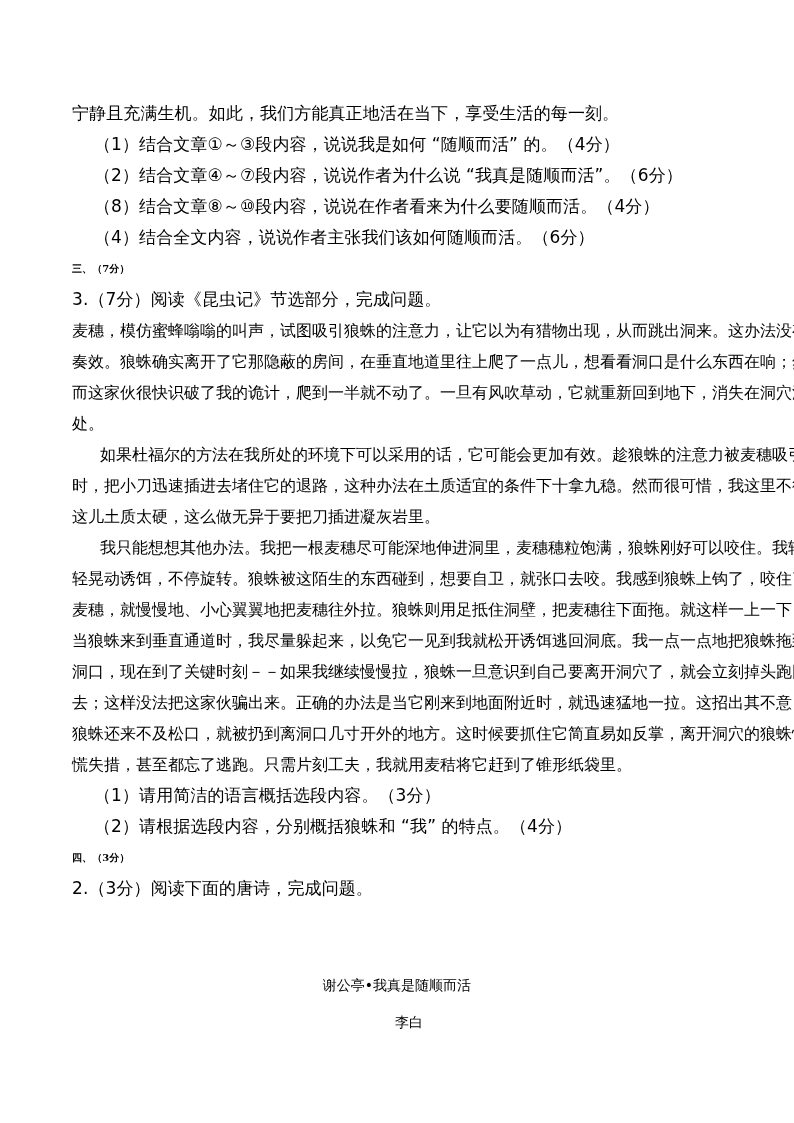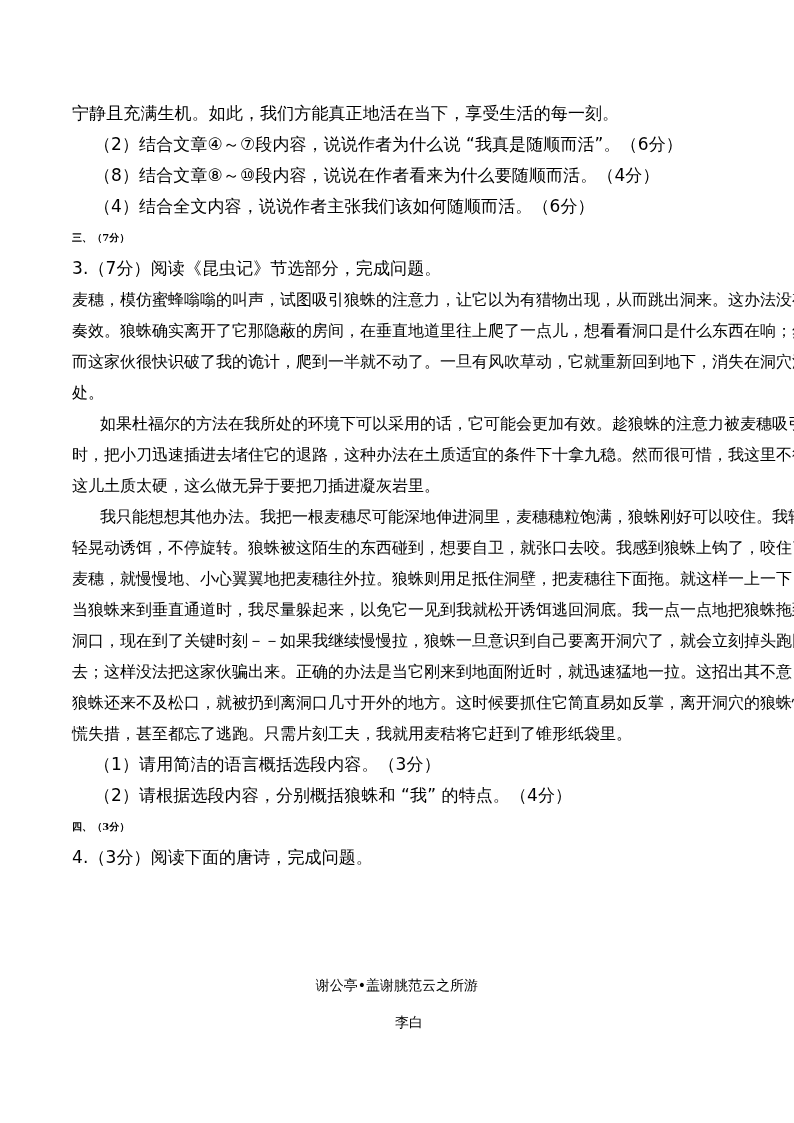--- a/index.html
+++ b/index.html
@@ -67,20 +67,21 @@
       font-size: 14px;
       line-height: 20px;
     }
   </style>
 </head>
 <body>
 
 <div class="page">
   <div class="line">宁静且充满生机。如此，我们方能真正地活在当下，享受生活的每一刻。</div>
 
+  <div class="line indent-q">（1）结合文章①～③段内容，说说我是如何 “随顺而活” 的。（4分）</div>
   <div class="line indent-q">（2）结合文章④～⑦段内容，说说作者为什么说 “我真是随顺而活”。（6分）</div>
   <div class="line indent-q">（8）结合文章⑧～⑩段内容，说说在作者看来为什么要随顺而活。（4分）</div>
   <div class="line indent-q">（4）结合全文内容，说说作者主张我们该如何随顺而活。（6分）</div>
 
   <div class="line heading">三、（7分）</div>
   <div class="line">3.（7分）阅读《昆虫记》节选部分，完成问题。</div>
 
   <div>
     <span class="para-line">麦穗，模仿蜜蜂嗡嗡的叫声，试图吸引狼蛛的注意力，让它以为有猎物出现，从而跳出洞来。这办法没有</span>
     <span class="para-line">奏效。狼蛛确实离开了它那隐蔽的房间，在垂直地道里往上爬了一点儿，想看看洞口是什么东西在响；然</span>
@@ -102,17 +103,17 @@
     <span class="para-line">洞口，现在到了关键时刻－－如果我继续慢慢拉，狼蛛一旦意识到自己要离开洞穴了，就会立刻掉头跑回</span>
     <span class="para-line">去；这样没法把这家伙骗出来。正确的办法是当它刚来到地面附近时，就迅速猛地一拉。这招出其不意，</span>
     <span class="para-line">狼蛛还来不及松口，就被扔到离洞口几寸开外的地方。这时候要抓住它简直易如反掌，离开洞穴的狼蛛惊</span>
     <span class="para-line last">慌失措，甚至都忘了逃跑。只需片刻工夫，我就用麦秸将它赶到了锥形纸袋里。</span>
   </div>
 
   <div class="line indent-q">（1）请用简洁的语言概括选段内容。（3分）</div>
   <div class="line indent-q">（2）请根据选段内容，分别概括狼蛛和 “我” 的特点。（4分）</div>
 
   <div class="line heading">四、（3分）</div>
-  <div class="line">4.（3分）阅读下面的唐诗，完成问题。</div>
+  <div class="line">2.（3分）阅读下面的唐诗，完成问题。</div>
 </div>
 
-<div class="poem-title">谢公亭•盖谢朓范云之所游</div>
+<div class="poem-title">谢公亭•我真是随顺而活</div>
 <div class="poem-author">李白</div>
 
 </body></html>

